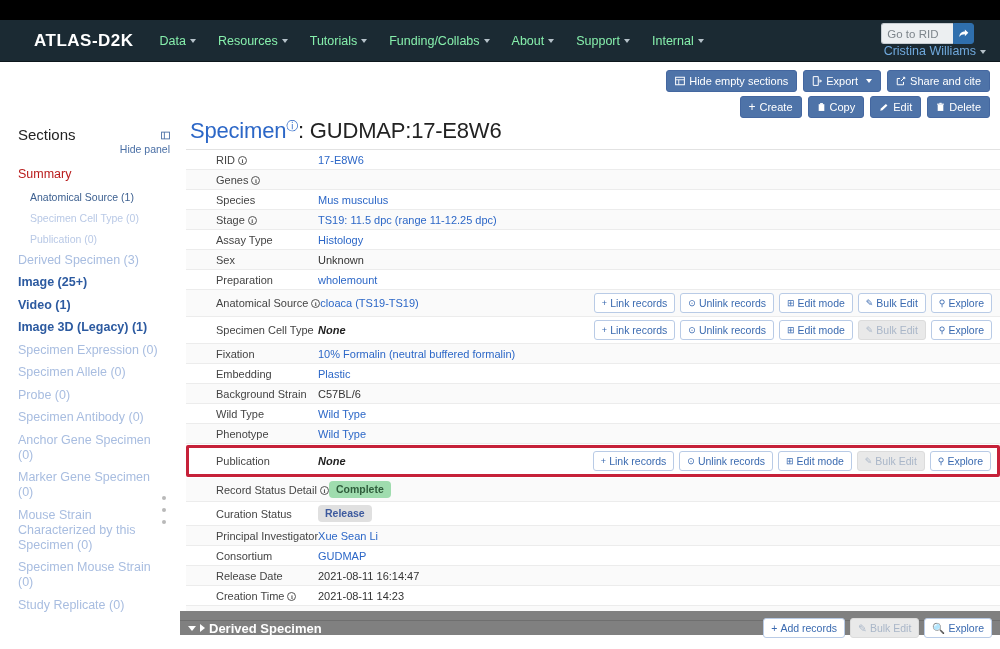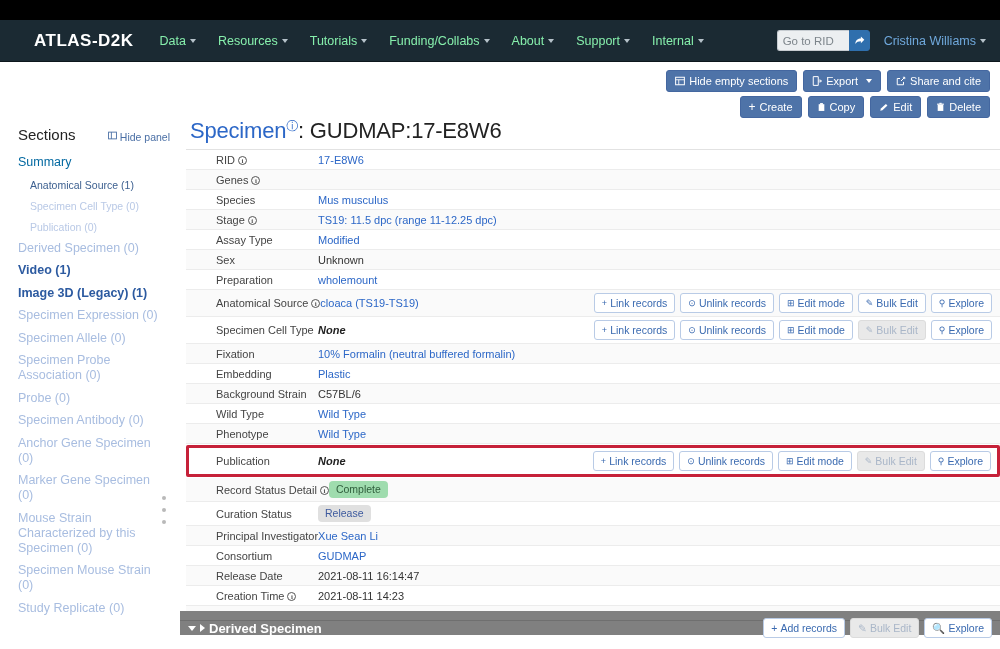--- a/index.html
+++ b/index.html
@@ -43,21 +43,21 @@
   }
   .caret {
     display: inline-block;
     width: 0; height: 0;
     margin-left: 4px;
     border-left: 3.5px solid transparent;
     border-right: 3.5px solid transparent;
     border-top: 4px solid #b6c2ca;
     vertical-align: middle;
   }
-  .nav-right { margin-left: auto; display: flex; align-items: center; }
+  .nav-right { margin-left: auto; display: flex; align-items: center; flex-direction: column; }
   .rid-group { display: flex; align-items: stretch; height: 21px; }
   .rid-input {
     width: 72px;
     background: #eceff1;
     border: 1px solid #c6ccd1;
     border-right: none;
     border-radius: 3px 0 0 3px;
     font-size: 11.5px;
     color: #6b7278;
     padding: 0 5px;
@@ -117,33 +117,34 @@
   .sidebar-head {
     display: flex; align-items: baseline;
     padding-right: 10px;
     margin-bottom: 10px;
   }
   .sidebar-title { font-size: 15px; color: #222; }
   .hide-panel {
     margin-left: auto;
     font-size: 10.5px;
     color: #4a6fa5;
-    display: inline-flex; align-items: flex-start; gap: 3px;
+    display: inline-flex; align-items: flex-end; gap: 3px;
     cursor: pointer;
     white-space: nowrap;
+    flex-direction: column;
   }
   .sec-list { list-style: none; margin: 0; padding: 0; }
   .sec-item {
     font-size: 12.5px;
     line-height: 15px;
     padding: 2px 12px 2px 0;
     margin-bottom: 3.5px;
     cursor: pointer;
   }
-  .sec-item.active   { color: #0369a1; }
+  .sec-item.active   { color: #b91c1c; }
   .sec-item.dim      { color: #a8bde0; }
   .sec-item.sub      { font-size: 10.5px; padding-left: 12px; margin-bottom: 2px; }
   .sec-item.sub.active { color: #3d6090; }
   .sec-item.sub.dim    { color: #b9c9e6; }
   .sec-item.bold     { font-weight: bold; color: #2c5aa0; }
 
   .drag-handle {
     position: absolute;
     left: 162px; top: 378px;
     width: 5px; height: 28px;
@@ -244,21 +245,21 @@
     border-radius: 2px;
     margin: 1px 0;
     padding: 3px 6px 3px 1px;
   }
 
   .badge {
     display: inline-block;
     padding: 2px 7px;
     border-radius: 4px;
     font-size: 10.5px;
-    font-weight: normal;
+    font-weight: bold;
     line-height: 13px;
   }
   .badge.green { background: #9fdcae; color: #2f5d3c; }
   .badge.gray  { background: #e0e0e0; color: #3d5a9e; }
 
   
   .sec-bar-wrap { position: absolute; left: 180px; right: 0; bottom: 0; height: 24px; }
   .sec-bar-top { height: 9px; background: #808080; }
   .sec-bar {
     height: 15px;
@@ -388,26 +389,26 @@
             <line x1="6" y1="2" x2="6" y2="14" stroke="#4a6fa5" stroke-width="1.6"></line>
           </svg>
           <span>Hide panel</span>
         </span>
       </div>
       <ul class="sec-list" id="sec-list">
           <li class="sec-item active"><span>Summary</span></li>
           <li class="sec-item active sub"><span>Anatomical Source (1)</span></li>
           <li class="sec-item dim sub"><span>Specimen Cell Type (0)</span></li>
           <li class="sec-item dim sub"><span>Publication (0)</span></li>
-          <li class="sec-item dim"><span>Derived Specimen (0)</span></li>
+          <li class="sec-item dim"><span>Derived Specimen (3)</span></li>
+          <li class="sec-item bold"><span>Image (25+)</span></li>
           <li class="sec-item bold"><span>Video (1)</span></li>
           <li class="sec-item bold"><span>Image 3D (Legacy) (1)</span></li>
           <li class="sec-item dim"><span>Specimen Expression (0)</span></li>
           <li class="sec-item dim"><span>Specimen Allele (0)</span></li>
-          <li class="sec-item dim"><span>Specimen Probe Association (0)</span></li>
           <li class="sec-item dim"><span>Probe (0)</span></li>
           <li class="sec-item dim"><span>Specimen Antibody (0)</span></li>
           <li class="sec-item dim"><span>Anchor Gene Specimen (0)</span></li>
           <li class="sec-item dim"><span>Marker Gene Specimen (0)</span></li>
           <li class="sec-item dim"><span>Mouse Strain Characterized by this Specimen (0)</span></li>
           <li class="sec-item dim"><span>Specimen Mouse Strain (0)</span></li>
           <li class="sec-item dim"><span>Study Replicate (0)</span></li>
         </ul>
       <div class="drag-handle">
         <i></i>
@@ -432,21 +433,21 @@
           <div class="rec-row">
             <div class="rec-label"><span>Species</span></div>
             <div class="rec-value link">Mus musculus</div>
           </div>
           <div class="rec-row alt">
             <div class="rec-label"><span>Stage</span><span class="info-i">i</span></div>
             <div class="rec-value link">TS19: 11.5 dpc (range 11-12.25 dpc)</div>
           </div>
           <div class="rec-row">
             <div class="rec-label"><span>Assay Type</span></div>
-            <div class="rec-value link">Modified</div>
+            <div class="rec-value link">Histology</div>
           </div>
           <div class="rec-row alt">
             <div class="rec-label"><span>Sex</span></div>
             <div class="rec-value">Unknown</div>
           </div>
           <div class="rec-row">
             <div class="rec-label"><span>Preparation</span></div>
             <div class="rec-value link">wholemount</div>
           </div>
           <div class="rec-row alt">

